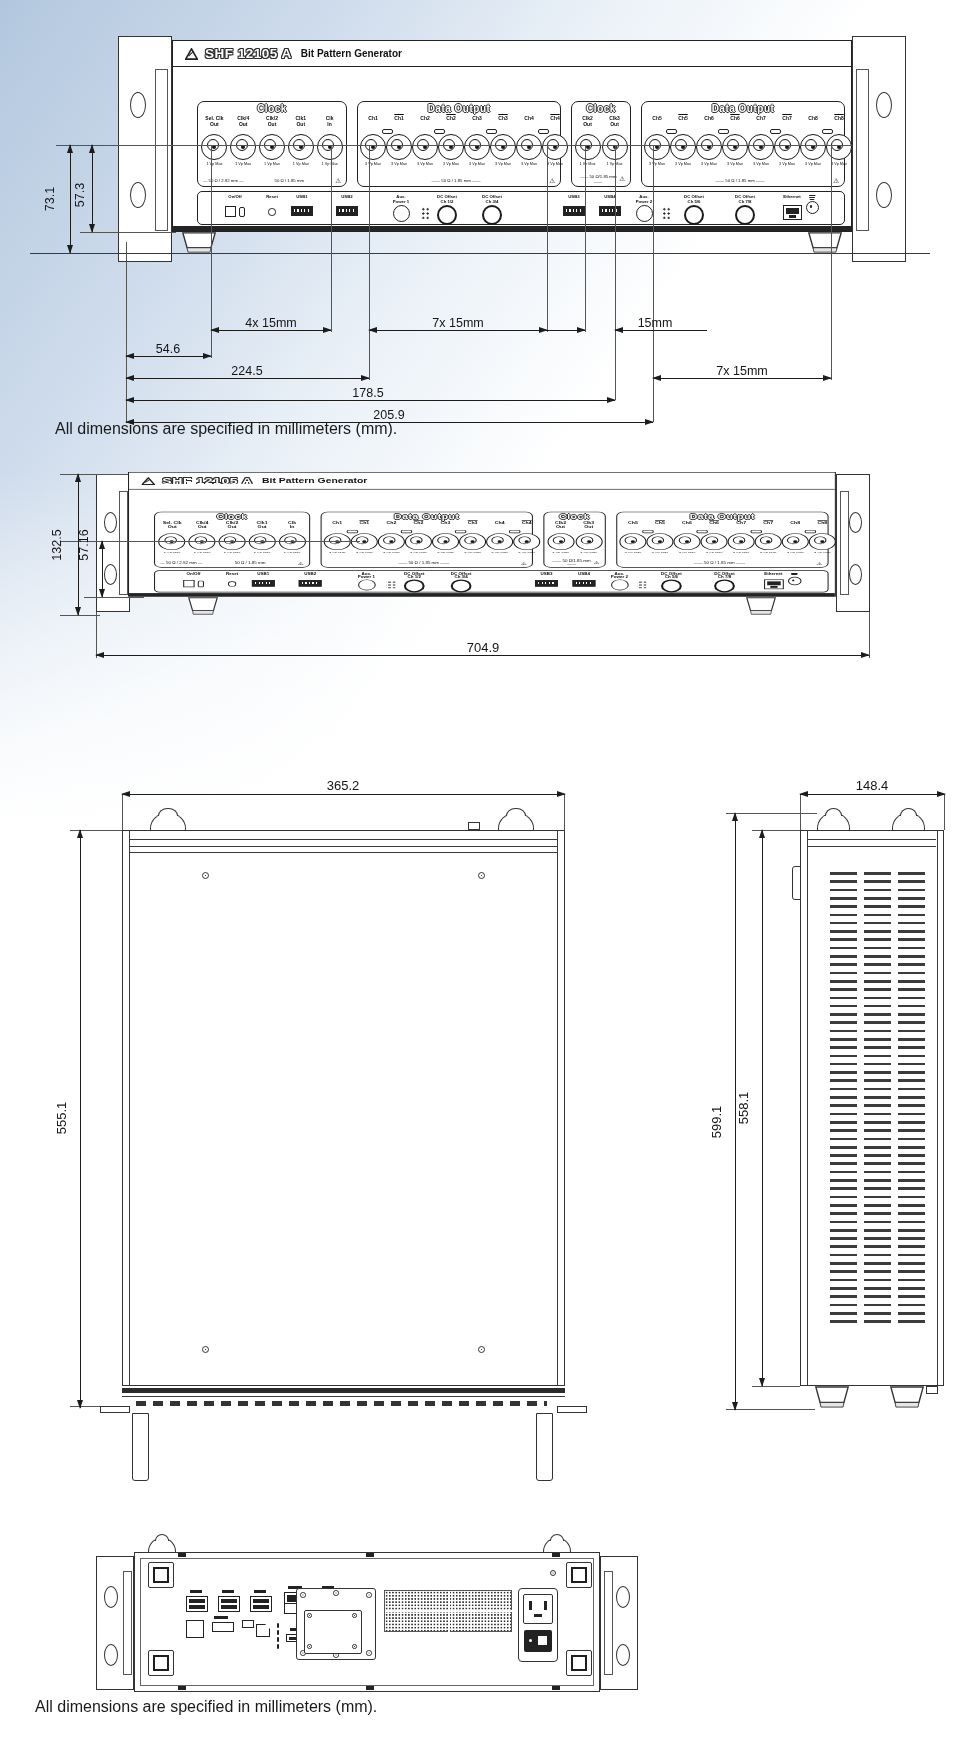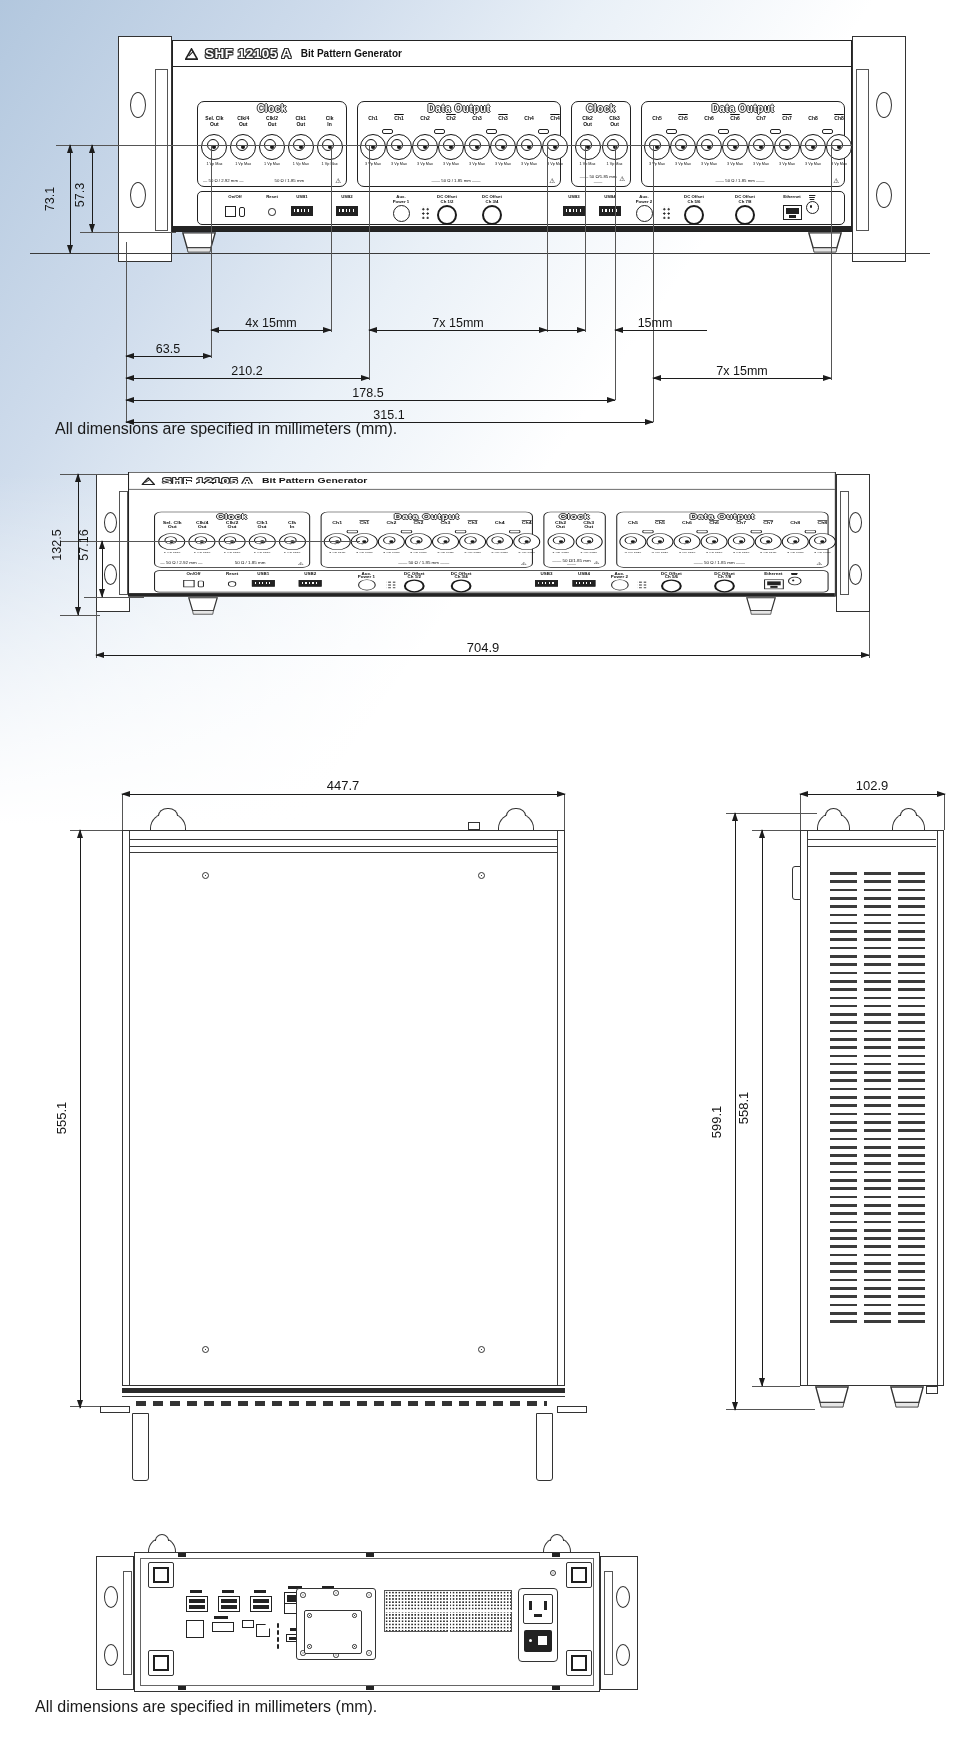--- a/index.html
+++ b/index.html
@@ -834,29 +834,29 @@
       <div class="vdim" style="left: 70px; top: 145px; height: 108px;"></div>
       <div class="vdim" style="left: 92px; top: 145px; height: 87px;"></div>
       <div class="vdim" style="left: 78px; top: 474px; height: 141px;"></div>
       <div class="vdim" style="left: 102px; top: 541px; height: 56px;"></div>
       <div class="vdim" style="left: 80px; top: 830px; height: 578px;"></div>
       <div class="vdim" style="left: 735px; top: 813px; height: 597px;"></div>
       <div class="vdim" style="left: 762px; top: 830px; height: 556px;"></div>
       <div class="dlab" style="left: 231px; top: 316px; width: 80px; font-size: 12.5px;">4x 15mm</div>
       <div class="dlab" style="left: 418px; top: 316px; width: 80px; font-size: 12.5px;">7x 15mm</div>
       <div class="dlab" style="left: 615px; top: 316px; width: 80px; font-size: 12.5px;">15mm</div>
-      <div class="dlab" style="left: 128px; top: 342px; width: 80px; font-size: 12.5px;">63.5</div>
-      <div class="dlab" style="left: 207px; top: 364px; width: 80px; font-size: 12.5px;">210.2</div>
+      <div class="dlab" style="left: 128px; top: 342px; width: 80px; font-size: 12.5px;">54.6</div>
+      <div class="dlab" style="left: 207px; top: 364px; width: 80px; font-size: 12.5px;">224.5</div>
       <div class="dlab" style="left: 702px; top: 364px; width: 80px; font-size: 12.5px;">7x 15mm</div>
       <div class="dlab" style="left: 328px; top: 386px; width: 80px; font-size: 12.5px;">178.5</div>
-      <div class="dlab" style="left: 349px; top: 408px; width: 80px; font-size: 12.5px;">315.1</div>
+      <div class="dlab" style="left: 349px; top: 408px; width: 80px; font-size: 12.5px;">205.9</div>
       <div class="dlab rot" style="left: 10px; top: 192px; width: 80px; font-size: 12.5px;">73.1</div>
       <div class="dlab rot" style="left: 40px; top: 188px; width: 80px; font-size: 12.5px;">57.3</div>
       <div class="dlab rot" style="left: 17px; top: 538px; width: 80px; font-size: 12.5px;">132.5</div>
       <div class="dlab rot" style="left: 44px; top: 538px; width: 80px; font-size: 12.5px;">57.16</div>
       <div class="dlab" style="left: 443px; top: 641px; width: 80px; font-size: 13px;">704.9</div>
-      <div class="dlab" style="left: 303px; top: 779px; width: 80px; font-size: 13px;">447.7</div>
+      <div class="dlab" style="left: 303px; top: 779px; width: 80px; font-size: 13px;">365.2</div>
       <div class="dlab rot" style="left: 22px; top: 1111px; width: 80px; font-size: 13px;">555.1</div>
-      <div class="dlab" style="left: 832px; top: 779px; width: 80px; font-size: 13px;">102.9</div>
+      <div class="dlab" style="left: 832px; top: 779px; width: 80px; font-size: 13px;">148.4</div>
       <div class="dlab rot" style="left: 677px; top: 1115px; width: 80px; font-size: 13px;">599.1</div>
       <div class="dlab rot" style="left: 704px; top: 1101px; width: 80px; font-size: 13px;">558.1</div>
     </div>
 </div>
 
 </body></html>

